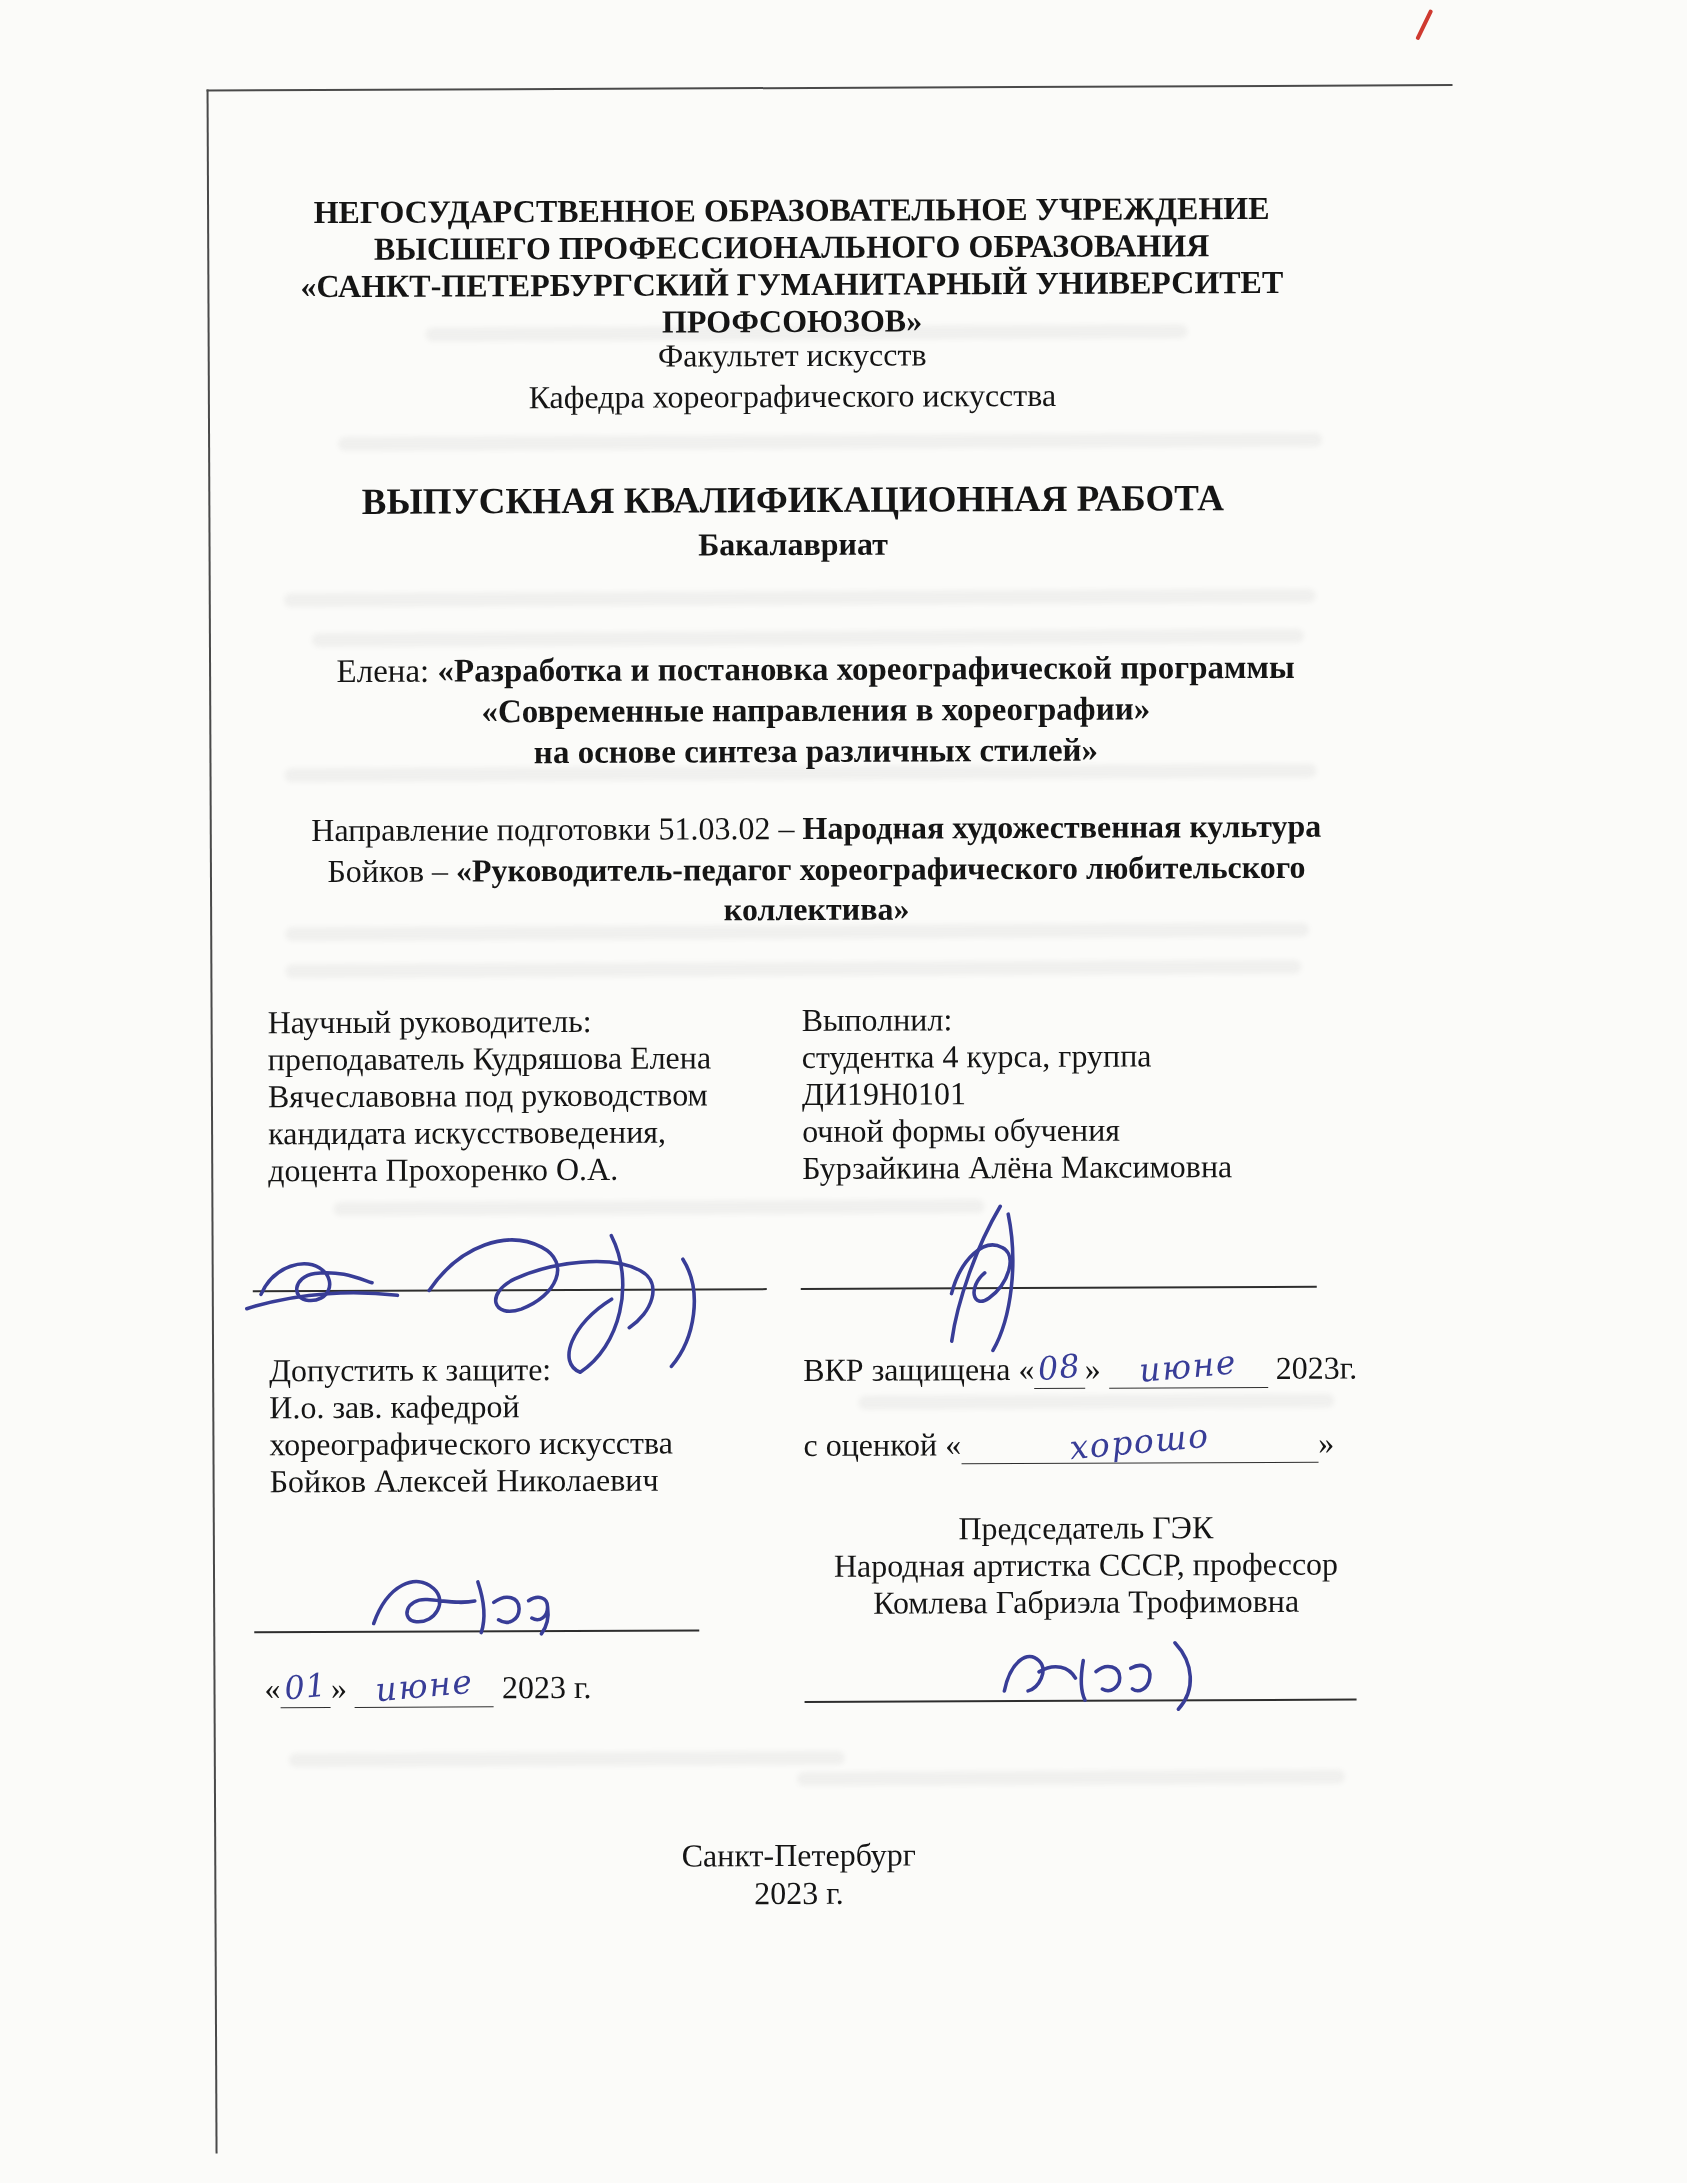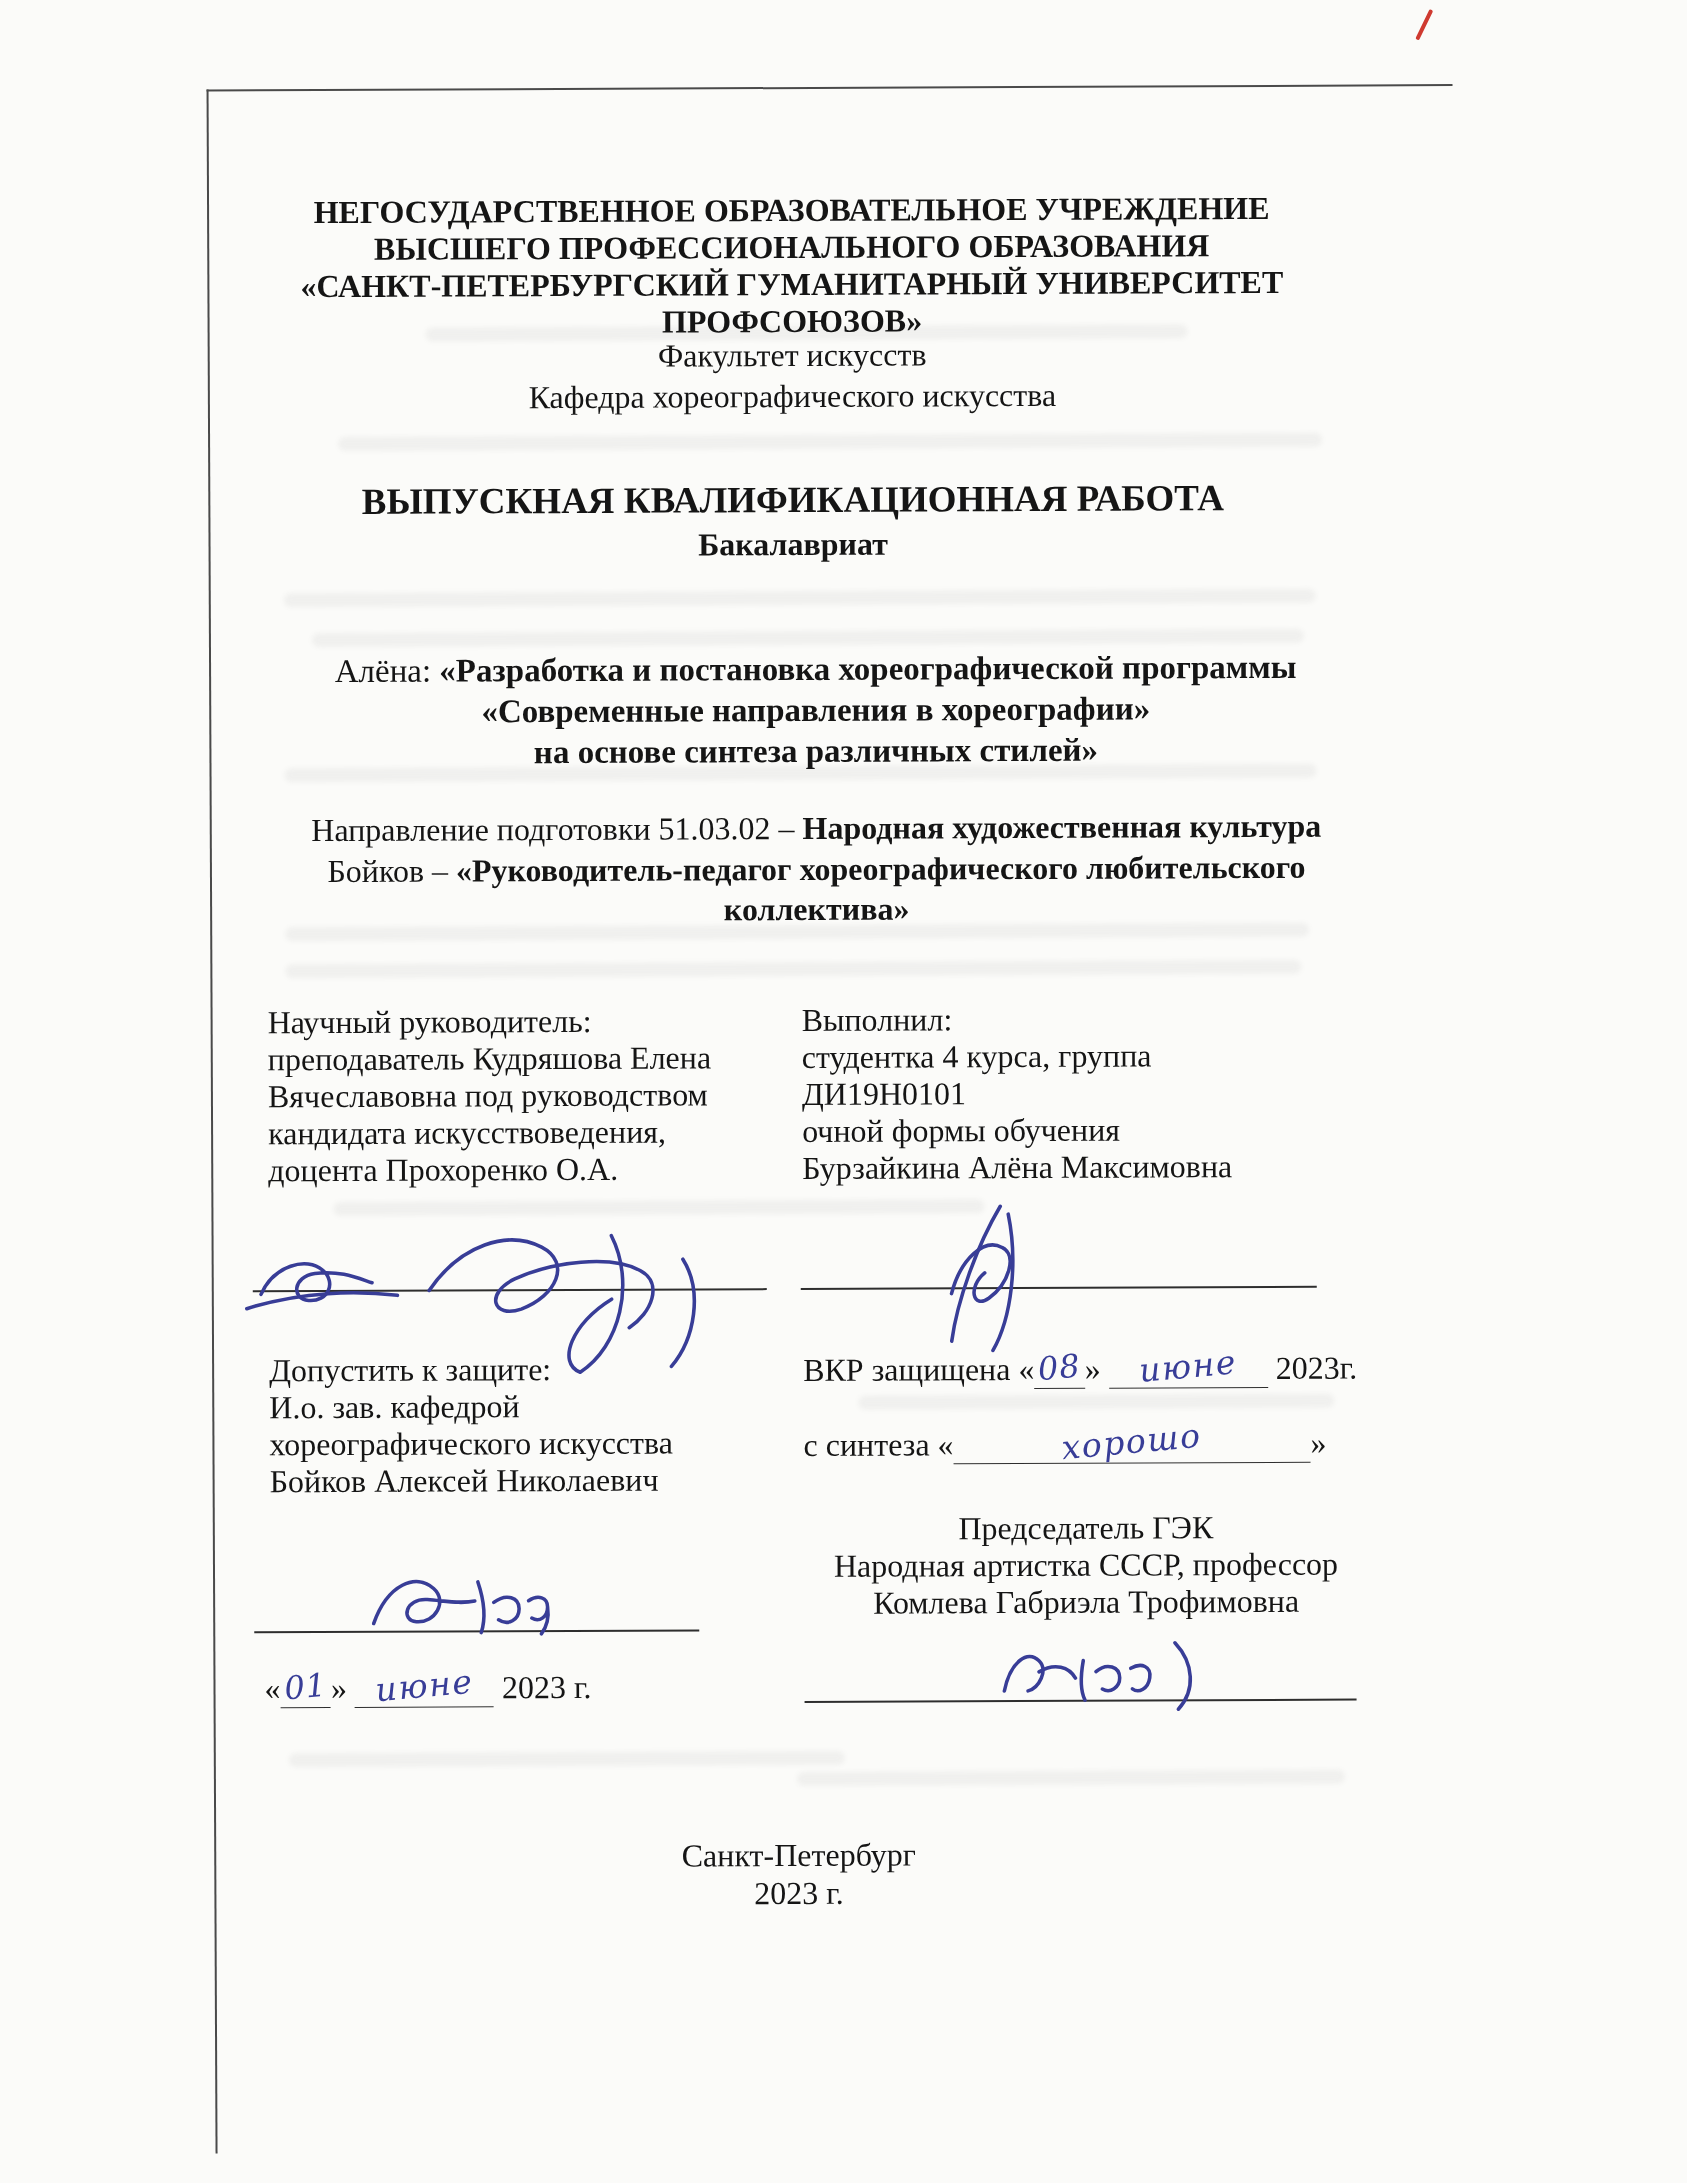--- a/index.html
+++ b/index.html
@@ -109,21 +109,21 @@
 
   <div class="abs fac">
     <div>Факультет искусств</div>
     <div>Кафедра хореографического искусства</div>
   </div>
 
   <div class="abs worktype">ВЫПУСКНАЯ КВАЛИФИКАЦИОННАЯ РАБОТА</div>
   <div class="abs degree">Бакалавриат</div>
 
   <div class="abs topic">
-    <div><span class="normal">Алёна: </span><span>«Разработка и постановка хореографической программы</span></div>
+    <div><span class="normal">Елена: </span><span>«Разработка и постановка хореографической программы</span></div>
     <div>«Современные направления в хореографии»</div>
     <div>на основе синтеза различных стилей»</div>
   </div>
 
   <div class="abs direction">
     <span>Направление подготовки 51.03.02 – </span><span class="b">Народная художественная культура</span>
   </div>
   <div class="abs profile">
     <div><span>Бойков – </span><span class="b">«Руководитель-педагог хореографического любительского</span></div>
     <div class="b">коллектива»</div>
@@ -165,21 +165,21 @@
     <div>И.о. зав. кафедрой</div>
     <div>хореографического искусства</div>
     <div>Бойков Алексей Николаевич</div>
   </div>
 
   <div class="abs vkr-line">
     <span>ВКР защищена «</span><span class="mini-blank"><span class="ink ink-digit">08</span></span><span>» </span><span class="blank" style="width:159px;"><span class="ink ink-word">июне</span></span><span> 2023г.</span>
   </div>
 
   <div class="abs grade-line">
-    <span>с синтеза «</span><span class="blank" style="width:357px;"><span class="ink ink-word">хорошо</span></span><span>»</span>
+    <span>с оценкой «</span><span class="blank" style="width:357px;"><span class="ink ink-word">хорошо</span></span><span>»</span>
   </div>
 
   <div class="abs committee">
     <div>Председатель ГЭК</div>
     <div>Народная артистка СССР, профессор</div>
     <div>Комлева Габриэла Трофимовна</div>
   </div>
 
   <div class="sigline" style="left:252px; top:1629px; width:445px;"></div>
   <svg class="sig-svg" style="left:357px; top:1560px;" width="206" height="87" viewBox="0 0 260 110">

